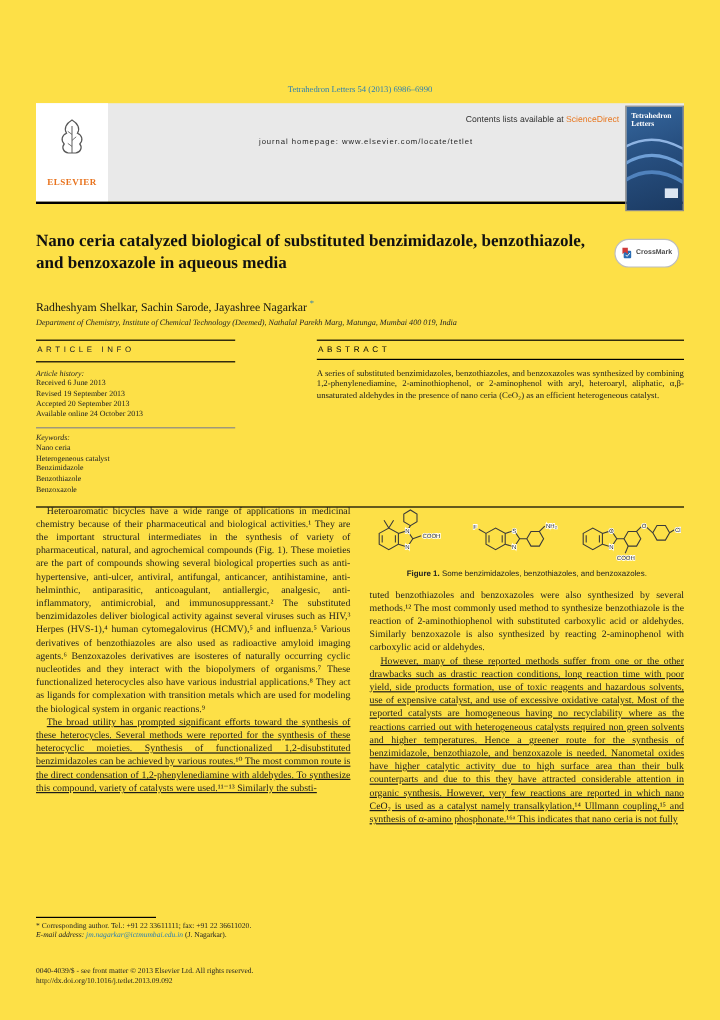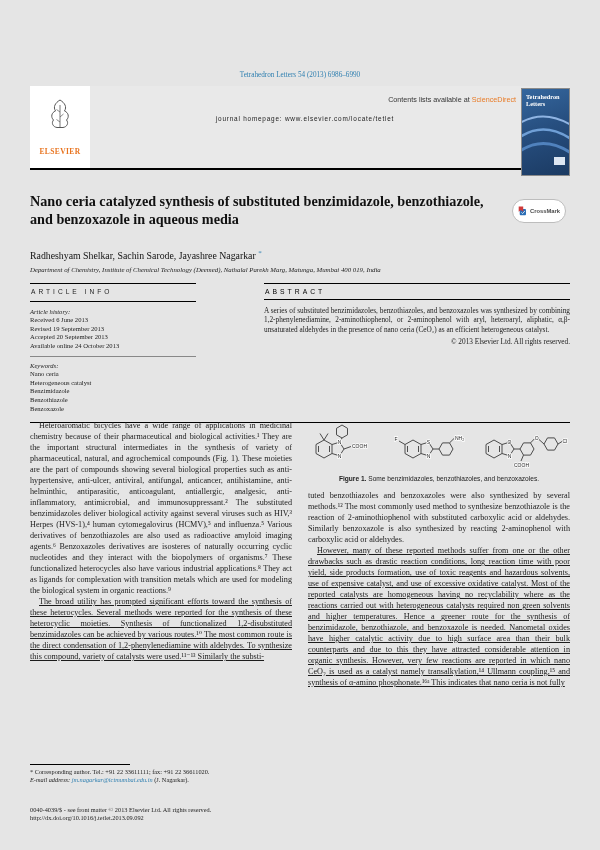--- a/index.html
+++ b/index.html
@@ -1,18 +1,18 @@
 <!DOCTYPE html>
 <html><head>
 <meta charset="utf-8">
 <style>
   * { margin:0; padding:0; box-sizing:border-box; }
   html,body { background:#fff; }
   .page {
-    position:relative; width:600px; height:850px; background:#e5e5e5;
+    position:relative; width:600px; height:850px; background:#fde047;
     font-family:"Liberation Serif","DejaVu Serif",serif; color:#1c1c1c; overflow:hidden;
   }
   .link { color:#2e7fb0; }
   
   .citation { position:absolute; top:71px; left:0; width:100%; text-align:center;
     font-size:7.2px; color:#2e7fb0; }
   
   .header-band { position:absolute; top:86px; left:30px; right:30px; height:82px; background:#e9e9e9; }
   .elsevier-box { position:absolute; left:0; top:0; width:60px; height:100%; background:#fff;
     display:flex; flex-direction:column; align-items:center; justify-content:center; gap:17px; }
@@ -110,21 +110,21 @@
           <path d="M-2 16 Q22 2 49 18" stroke="#8fb4e3" stroke-width="2"></path>
           <path d="M-2 30 Q22 14 49 32" stroke="#6f9fd6" stroke-width="2.5"></path>
           <path d="M-2 44 Q22 28 49 46" stroke="#5082bd" stroke-width="3"></path>
           <rect x="32" y="50" width="11" height="8" fill="#dce6f2"></rect>
         </g>
       </svg>
     </div>
   </div>
   <div class="black-rule"></div>
 
-  <div class="title">Nano ceria catalyzed synthesis of substituted benzimidazole, benzothiazole, and benzoxazole in aqueous media</div>
+  <div class="title">Nano ceria catalyzed biological of substituted benzimidazole, benzothiazole, and benzoxazole in aqueous media</div>
 
   <div class="crossmark">
     <svg width="13" height="14" viewBox="0 0 13 14">
       <rect x="2.5" y="4" width="9" height="9" rx="1.2" fill="#2a6db5"></rect>
       <path d="M1 0.5 h6.5 v7.5 l-3.2,-2.4 L1 8 Z" fill="#cf3a3a"></path>
       <path d="M4.8 9 l1.8,1.8 l3.4,-4" stroke="#fff" stroke-width="1.1" fill="none"></path>
     </svg>
     <span class="cm-text">CrossMark</span>
   </div>
 
@@ -150,21 +150,20 @@
         <div>Nano ceria</div>
         <div>Heterogeneous catalyst</div>
         <div>Benzimidazole</div>
         <div>Benzothiazole</div>
         <div>Benzoxazole</div>
       </div>
     </div>
     <div class="abs-col">
       <div class="col-head">ABSTRACT</div>
       <p class="abs-text">A series of substituted benzimidazoles, benzothiazoles, and benzoxazoles was synthesized by combining 1,2-phenylenediamine, 2-aminothiophenol, or 2-aminophenol with aryl, heteroaryl, aliphatic, α,β-unsaturated aldehydes in the presence of nano ceria (CeO₂) as an efficient heterogeneous catalyst.</p>
-      <div class="abs-copy">© 2013 Elsevier Ltd. All rights reserved.</div>
     </div>
   </div>
 
   <div class="body-cols">
     <div class="col">
       <p class="para indent">Heteroaromatic bicycles have a wide range of applications in medicinal chemistry because of their pharmaceutical and biological activities.¹ They are the important structural intermediates in the synthesis of variety of pharmaceutical, natural, and agrochemical compounds (Fig. 1). These moieties are the part of compounds showing several biological properties such as anti-hypertensive, anti-ulcer, antiviral, antifungal, anticancer, antihistamine, anti-helminthic, antiparasitic, anticoagulant, antiallergic, analgesic, anti-inflammatory, antimicrobial, and immunosuppressant.² The substituted benzimidazoles deliver biological activity against several viruses such as HIV,³ Herpes (HVS-1),⁴ human cytomegalovirus (HCMV),⁵ and influenza.⁵ Various derivatives of benzothiazoles are also used as radioactive amyloid imaging agents.⁶ Benzoxazoles derivatives are isosteres of naturally occurring cyclic nucleotides and they interact with the biopolymers of organisms.⁷ These functionalized heterocycles also have various industrial applications.⁸ They act as ligands for complexation with transition metals which are used for modeling the biological system in organic reactions.⁹</p>
       <p class="para indent">The broad utility has prompted significant efforts toward the synthesis of these heterocycles. Several methods were reported for the synthesis of these heterocyclic moieties. Synthesis of functionalized 1,2-disubstituted benzimidazoles can be achieved by various routes.¹⁰ The most common route is the direct condensation of 1,2-phenylenediamine with aldehydes. To synthesize this compound, variety of catalysts were used.¹¹⁻¹³ Similarly the substi-</p>
     </div>
     <div class="col">
       <div class="figure">

